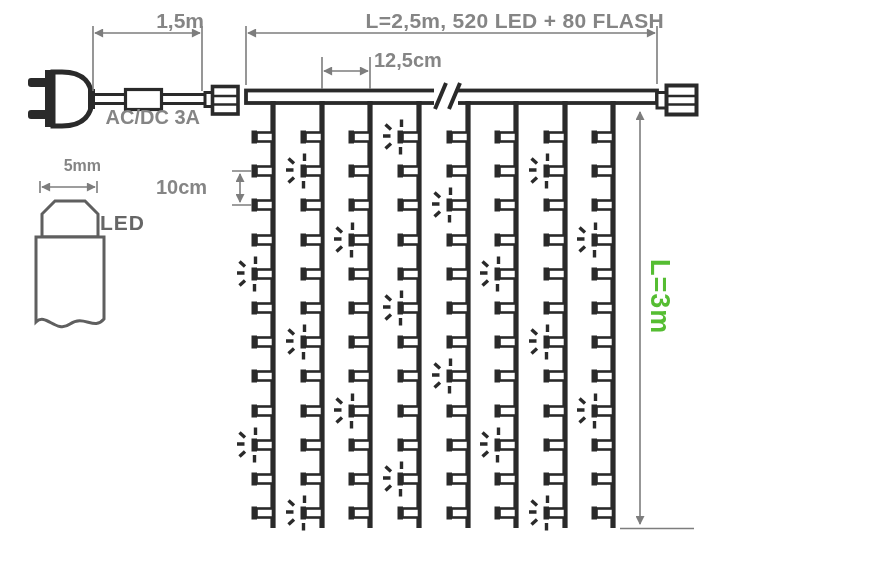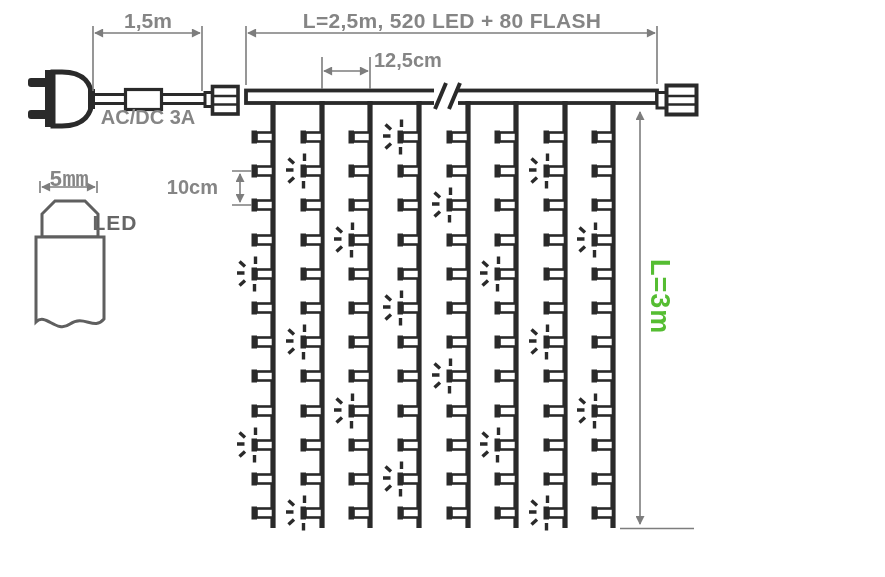--- a/index.html
+++ b/index.html
@@ -5,28 +5,28 @@
   html,body{margin:0;padding:0;background:#ffffff;}
   .stage{
     position:relative;width:885px;height:577px;background:#ffffff;overflow:hidden;
     font-family:"Liberation Sans",sans-serif;
   }
   .stage svg{position:absolute;left:0;top:0;}
   .lbl{
     position:absolute;font-weight:bold;color:#858585;white-space:nowrap;
     font-family:"Liberation Sans",sans-serif;line-height:1;
   }
-  .lbl.center{text-align:center;}
-  .lbl.right{text-align:right;}
+  .lbl.center{text-align:right;}
+  .lbl.right{}
   .lbl-cable-length{left:92px;top:10px;width:112px;font-size:21px;}
   .lbl-curtain-width{left:240px;top:10px;width:424px;font-size:21px;letter-spacing:.3px;}
   .lbl-strand-spacing{left:374px;top:50px;font-size:20px;}
   .lbl-adapter{left:96px;top:107px;width:104px;font-size:20px;}
   .lbl-led-spacing{left:156px;top:177px;width:62px;font-size:20px;}
-  .lbl-led-size{left:37px;top:170px;width:64px;font-size:22px;font-family:Liberation Mono, monospace;}
+  .lbl-led-size{left:37px;top:158px;width:64px;font-size:16px;}
   .lbl-led-chip{left:40px;top:212px;width:60px;font-size:21px;color:#666666;letter-spacing:1px;margin-left:45px;}
   .lbl-curtain-height{
     left:646px;top:259px;font-size:27px;letter-spacing:1px;
     writing-mode:vertical-rl;text-orientation:mixed;color:#55bd32;
   }
 </style>
 </head>
 <body>
 
 <div class="stage">

